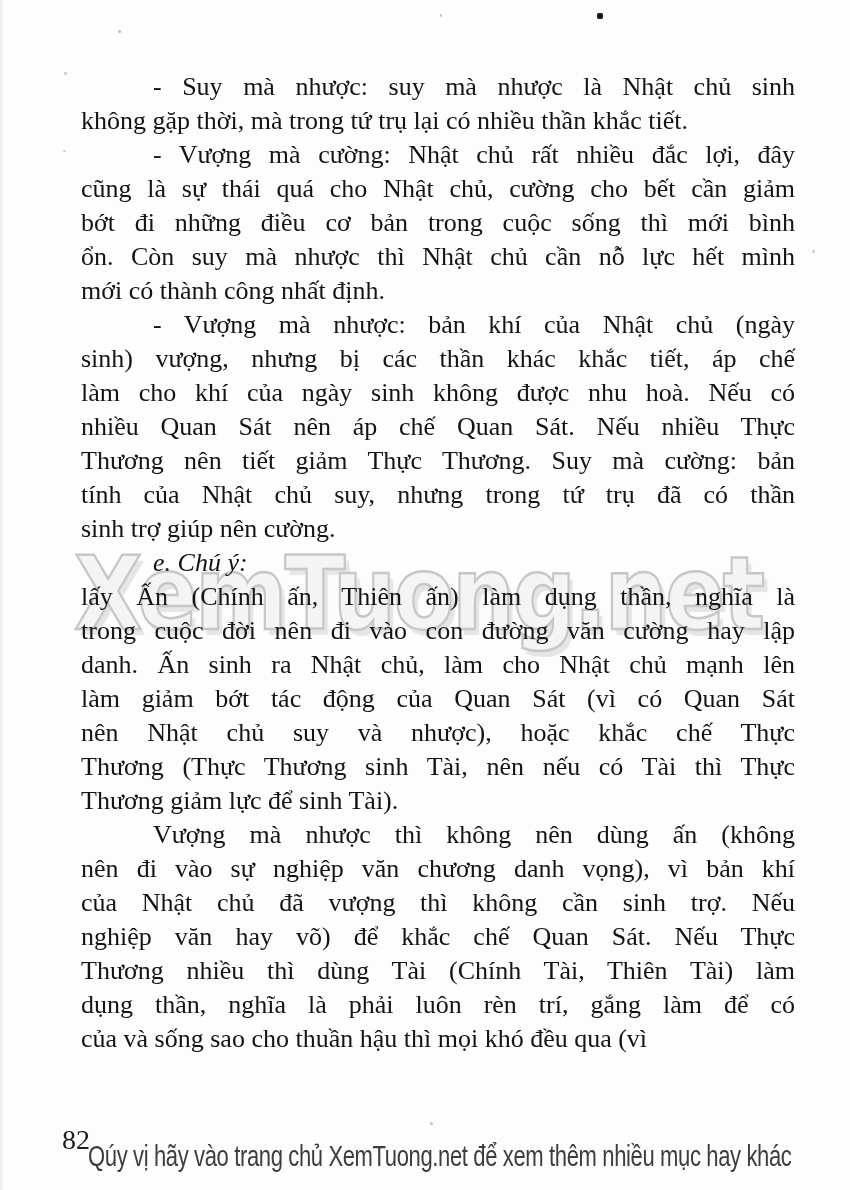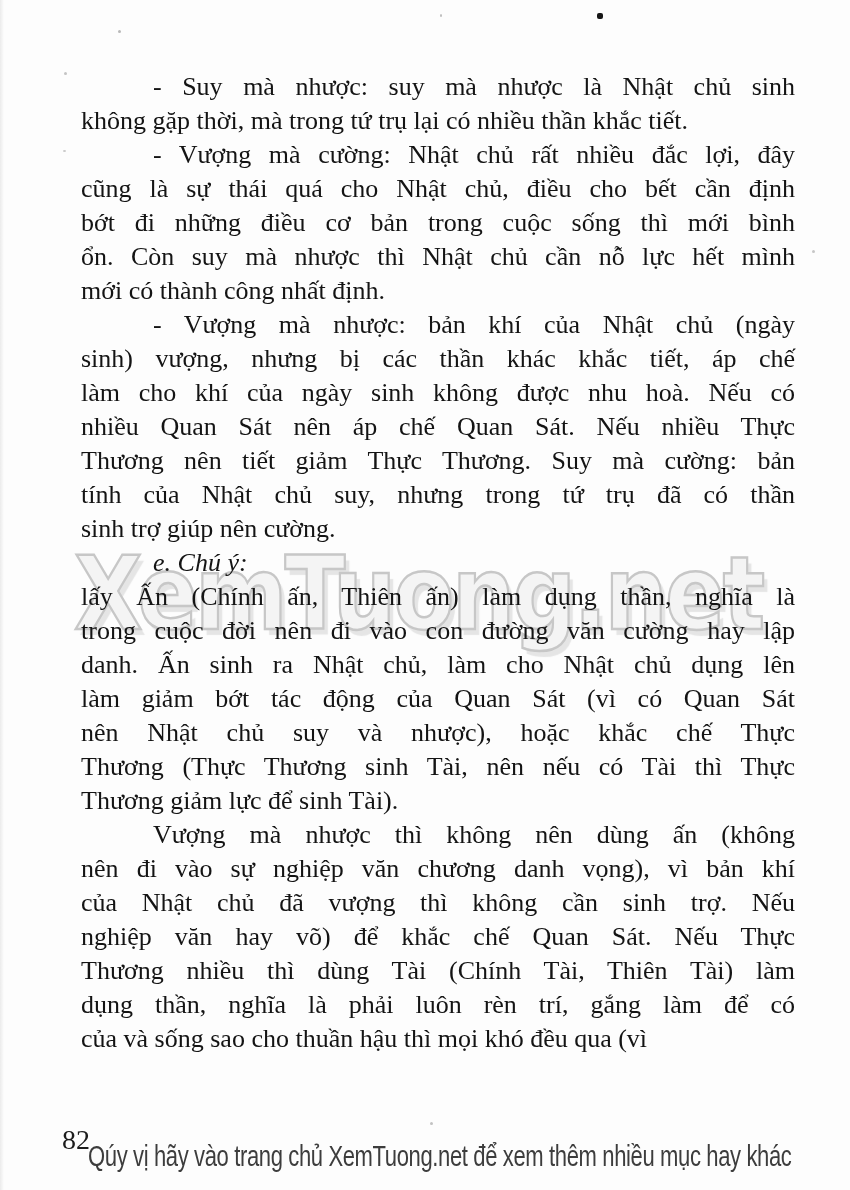--- a/index.html
+++ b/index.html
@@ -110,35 +110,35 @@
 <body>
 
 <div class="page">
 
   <div class="watermark">XemTuong.net</div>
 
   <div class="text-block">
       <div class="line indent">- Suy mà nhược: suy mà nhược là Nhật chủ sinh</div>
       <div class="line lastline">không gặp thời, mà trong tứ trụ lại có nhiều thần khắc tiết.</div>
       <div class="line indent">- Vượng mà cường: Nhật chủ rất nhiều đắc lợi, đây</div>
-      <div class="line">cũng là sự thái quá cho Nhật chủ, điều cho bết cần định</div>
+      <div class="line">cũng là sự thái quá cho Nhật chủ, cường cho bết cần giảm</div>
       <div class="line">bớt đi những điều cơ bản trong cuộc sống thì mới bình</div>
       <div class="line">ổn. Còn suy mà nhược thì Nhật chủ cần nỗ lực hết mình</div>
       <div class="line lastline">mới có thành công nhất định.</div>
       <div class="line indent">- Vượng mà nhược: bản khí của Nhật chủ (ngày</div>
       <div class="line">sinh) vượng, nhưng bị các thần khác khắc tiết, áp chế</div>
       <div class="line">làm cho khí của ngày sinh không được nhu hoà. Nếu có</div>
       <div class="line">nhiều Quan Sát nên áp chế Quan Sát. Nếu nhiều Thực</div>
       <div class="line">Thương nên tiết giảm Thực Thương. Suy mà cường: bản</div>
       <div class="line">tính của Nhật chủ suy, nhưng trong tứ trụ đã có thần</div>
       <div class="line lastline">sinh trợ giúp nên cường.</div>
       <div class="line indent lastline italic">e. Chú ý:</div>
       <div class="line">lấy Ấn (Chính ấn, Thiên ấn) làm dụng thần, nghĩa là</div>
       <div class="line">trong cuộc đời nên đi vào con đường văn cường hay lập</div>
-      <div class="line">danh. Ấn sinh ra Nhật chủ, làm cho Nhật chủ dụng lên</div>
+      <div class="line">danh. Ấn sinh ra Nhật chủ, làm cho Nhật chủ mạnh lên</div>
       <div class="line">làm giảm bớt tác động của Quan Sát (vì có Quan Sát</div>
       <div class="line">nên Nhật chủ suy và nhược), hoặc khắc chế Thực</div>
       <div class="line">Thương (Thực Thương sinh Tài, nên nếu có Tài thì Thực</div>
       <div class="line lastline">Thương giảm lực để sinh Tài).</div>
       <div class="line indent">Vượng mà nhược thì  không nên dùng ấn (không</div>
       <div class="line">nên đi vào sự nghiệp văn chương danh vọng), vì bản khí</div>
       <div class="line">của Nhật chủ đã vượng thì không cần sinh trợ. Nếu</div>
       <div class="line">nghiệp văn hay võ) để khắc chế Quan Sát. Nếu Thực</div>
       <div class="line">Thương nhiều thì dùng Tài (Chính Tài, Thiên Tài) làm</div>
       <div class="line">dụng thần, nghĩa là phải luôn rèn trí, gắng làm để có</div>

